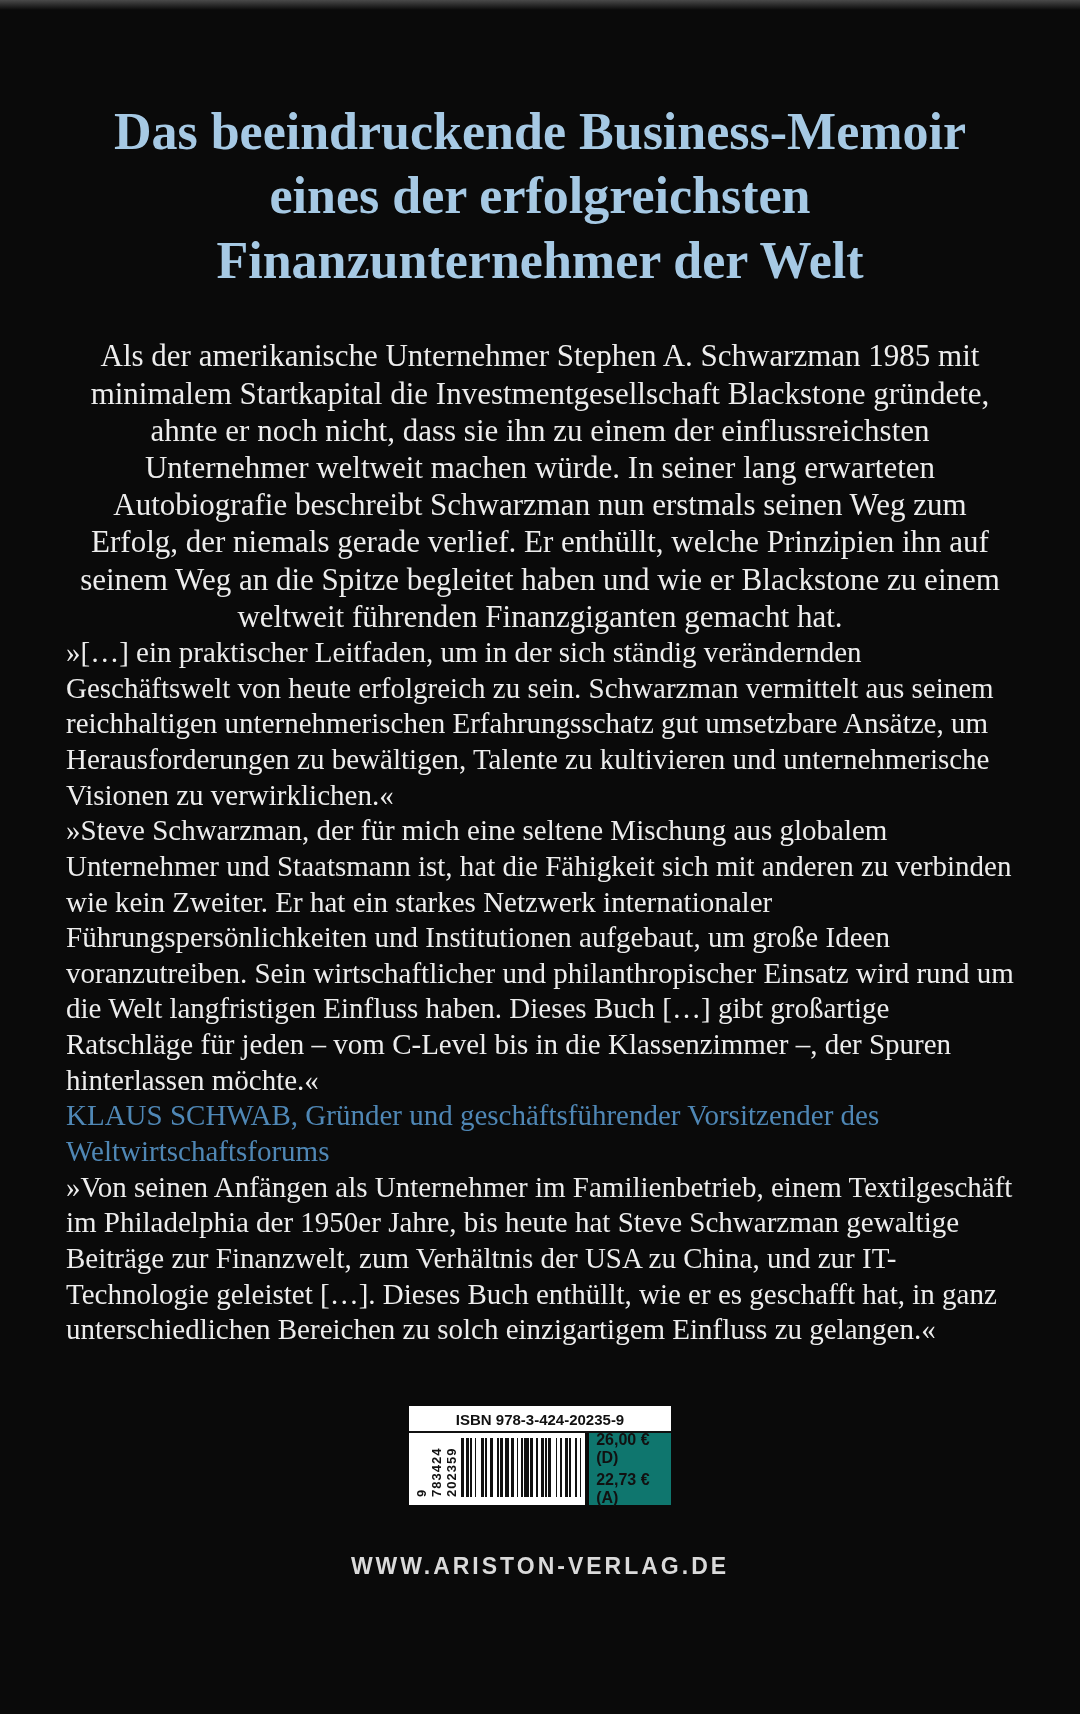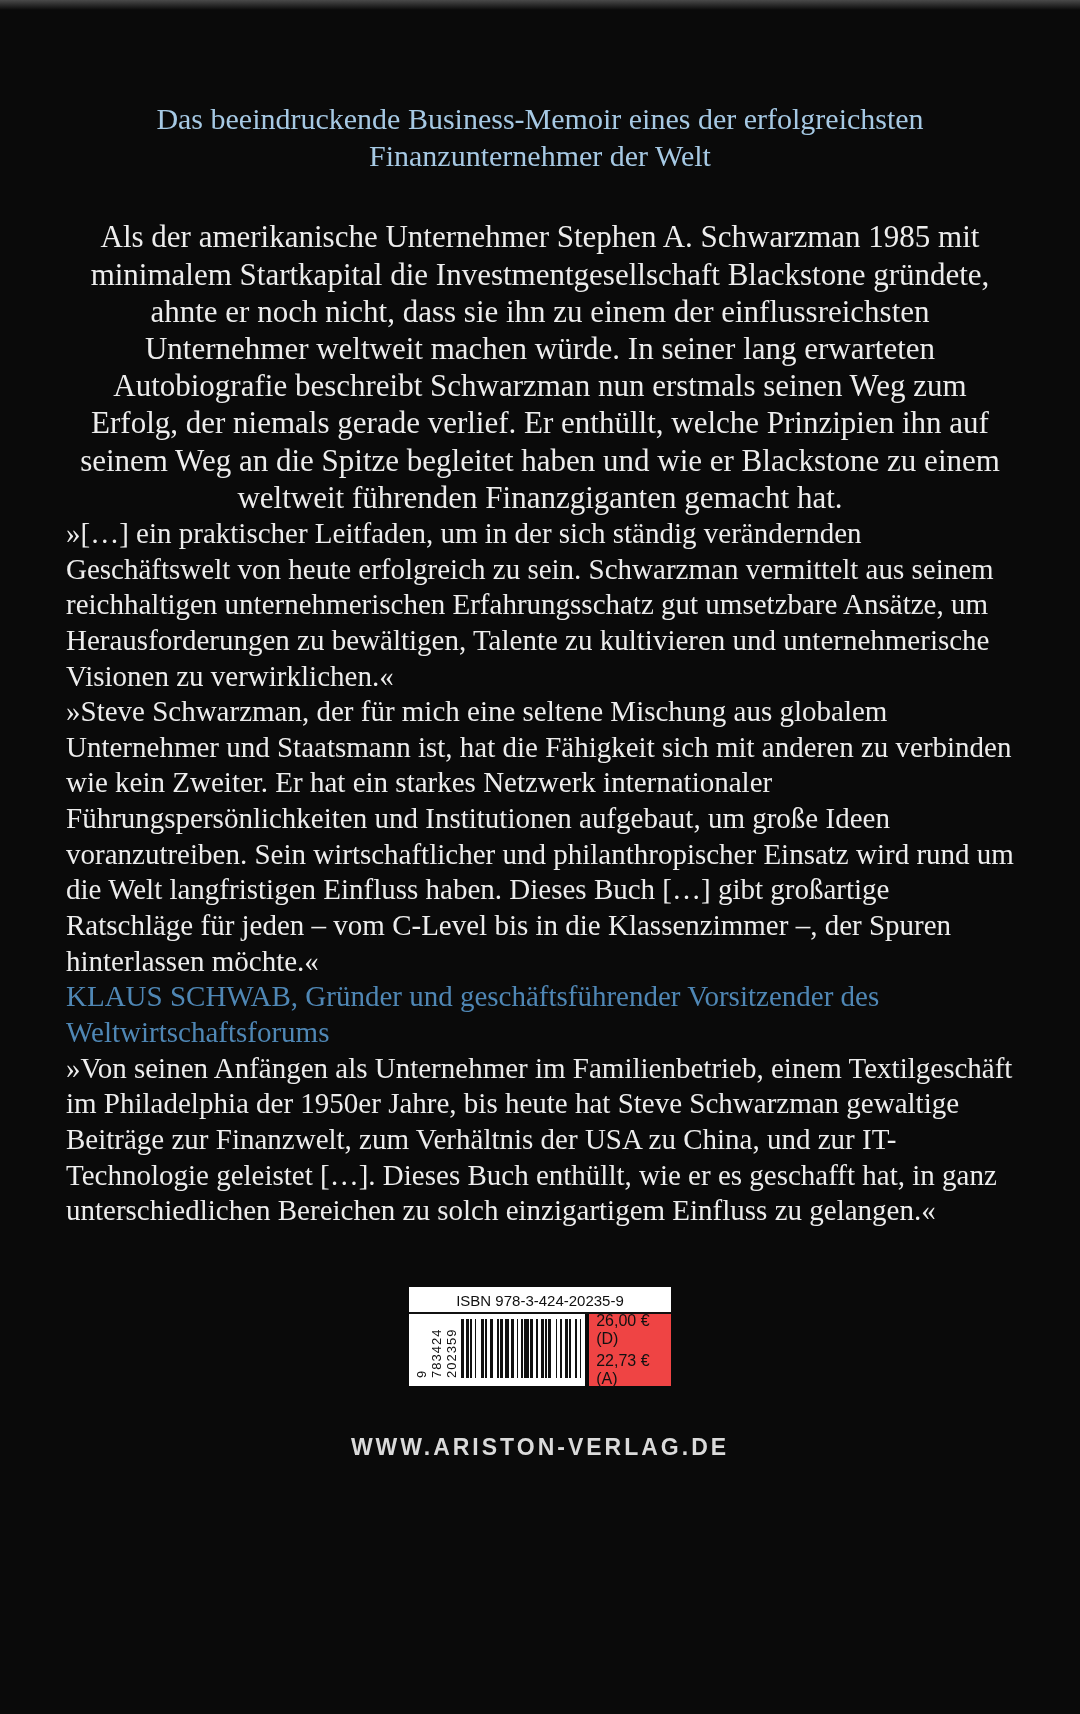--- a/index.html
+++ b/index.html
@@ -17,23 +17,23 @@
   .top-edge {
     position: absolute;
     top: 0; left: 0; right: 0;
     height: 10px;
     background: linear-gradient(to bottom, #4a4a4a, #0a0a0a);
   }
   .heading {
     margin: 100px 0 0 0;
     text-align: center;
     color: #a6c9e4;
-    font-size: 30px;
+    font-size: 52px;
     line-height: 1.24;
-    font-weight: 400;
+    font-weight: 700;
   }
   .intro {
     margin: 44px auto 0 auto;
     max-width: 948px;
     text-align: center;
     color: #ededed;
     font-size: 31px;
     line-height: 1.2;
   }
   .quote { }
@@ -52,20 +52,21 @@
     text-align: left;
   }
   .isbn-area {
     margin-top: 58px;
     display: flex;
     justify-content: center;
   }
   .isbn-box {
     width: 262px;
     background: #ffffff;
+    font-weight: bold;
   }
   .isbn-label {
     font-family: "Liberation Sans", sans-serif;
     font-size: 15px;
     color: #111;
     text-align: center;
     padding: 5px 0 3px 0;
     border-bottom: 2px solid #111;
   }
   .isbn-content {
@@ -93,21 +94,21 @@
     flex: 1;
     display: flex;
     align-items: stretch;
   }
   .divider {
     width: 5px;
     background: #0a0a0a;
   }
   .price-box {
     width: 96px;
-    background: #ef4444;
+    background: #0f766e;
     font-family: "Liberation Sans", sans-serif;
     font-size: 16px;
     color: #111;
     display: flex;
     flex-direction: column;
     justify-content: center;
     gap: 4px;
     padding-left: 7px;
     box-sizing: border-box;
   }

